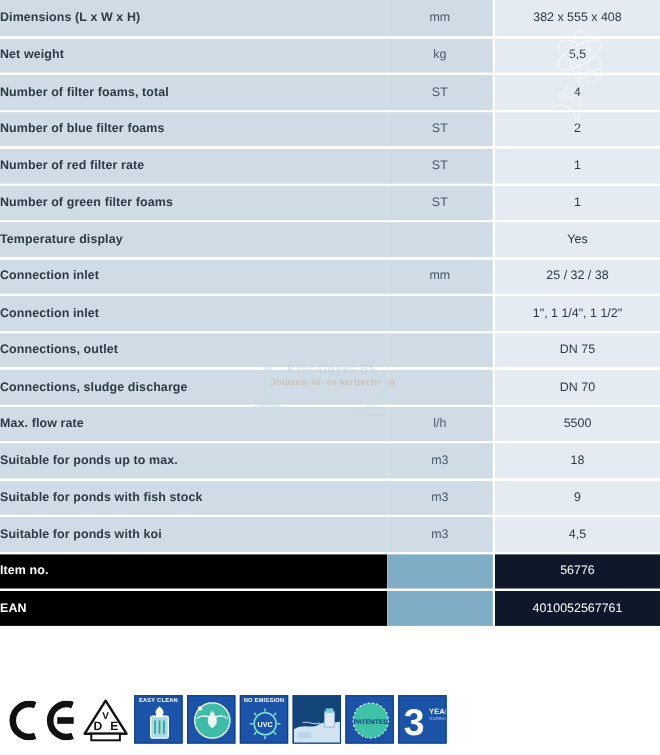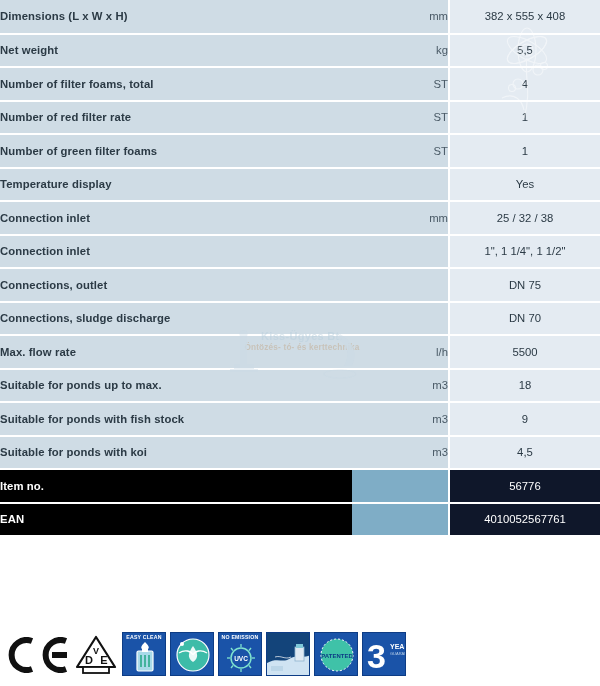--- a/index.html
+++ b/index.html
@@ -38,21 +38,21 @@
     background: #cfdce5;
     color: #2b3a45;
     font-weight: bold;
     padding-left: 26px;
     letter-spacing: 0.1px;
   }
   .c-unit {
     width: 94px;
     background: #cfdce5;
     color: #4a5a66;
-    text-align: right;
+    text-align: center;
     padding-right: 24px;
     font-weight: normal;
     border-right: 2px solid #ffffff;
   }
   .c-value {
     width: 146px;
     background: #e4ebf2;
     color: #2b3a45;
     text-align: center;
     font-weight: normal;
@@ -133,20 +133,25 @@
         </tr>
         <tr>
           <td class="c-label">Net weight</td>
           <td class="c-unit">kg</td>
           <td class="c-value">5,5</td>
         </tr>
         <tr>
           <td class="c-label">Number of filter foams, total</td>
           <td class="c-unit">ST</td>
           <td class="c-value">4</td>
+        </tr>
+        <tr>
+          <td class="c-label">Number of blue filter foams</td>
+          <td class="c-unit">ST</td>
+          <td class="c-value">2</td>
         </tr>
         <tr>
           <td class="c-label">Number of red filter rate</td>
           <td class="c-unit">ST</td>
           <td class="c-value">1</td>
         </tr>
         <tr>
           <td class="c-label">Number of green filter foams</td>
           <td class="c-unit">ST</td>
           <td class="c-value">1</td>

